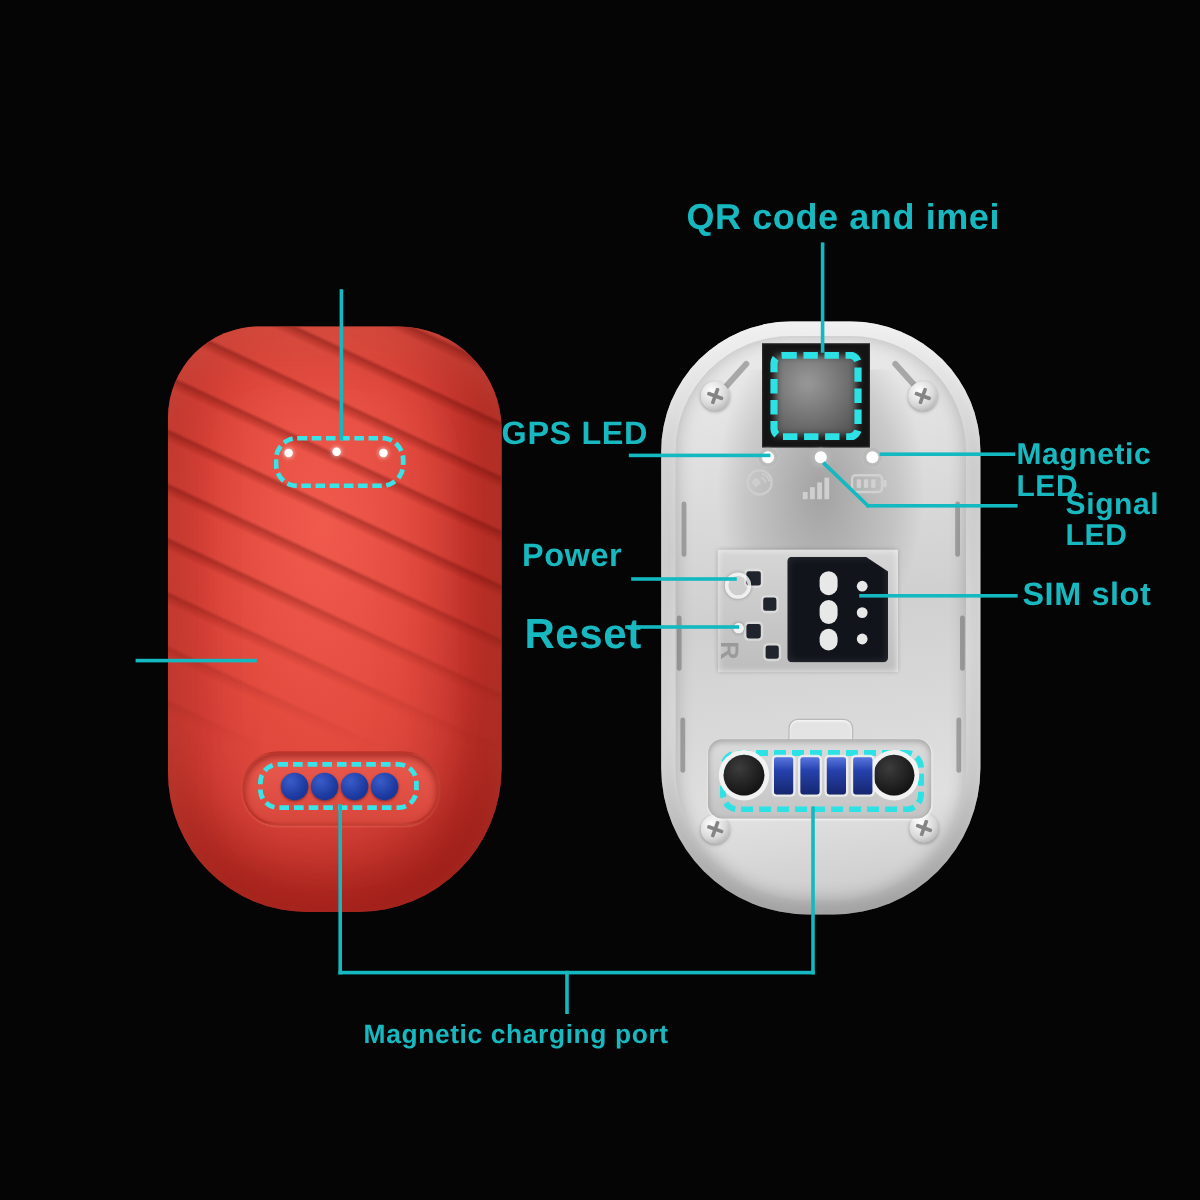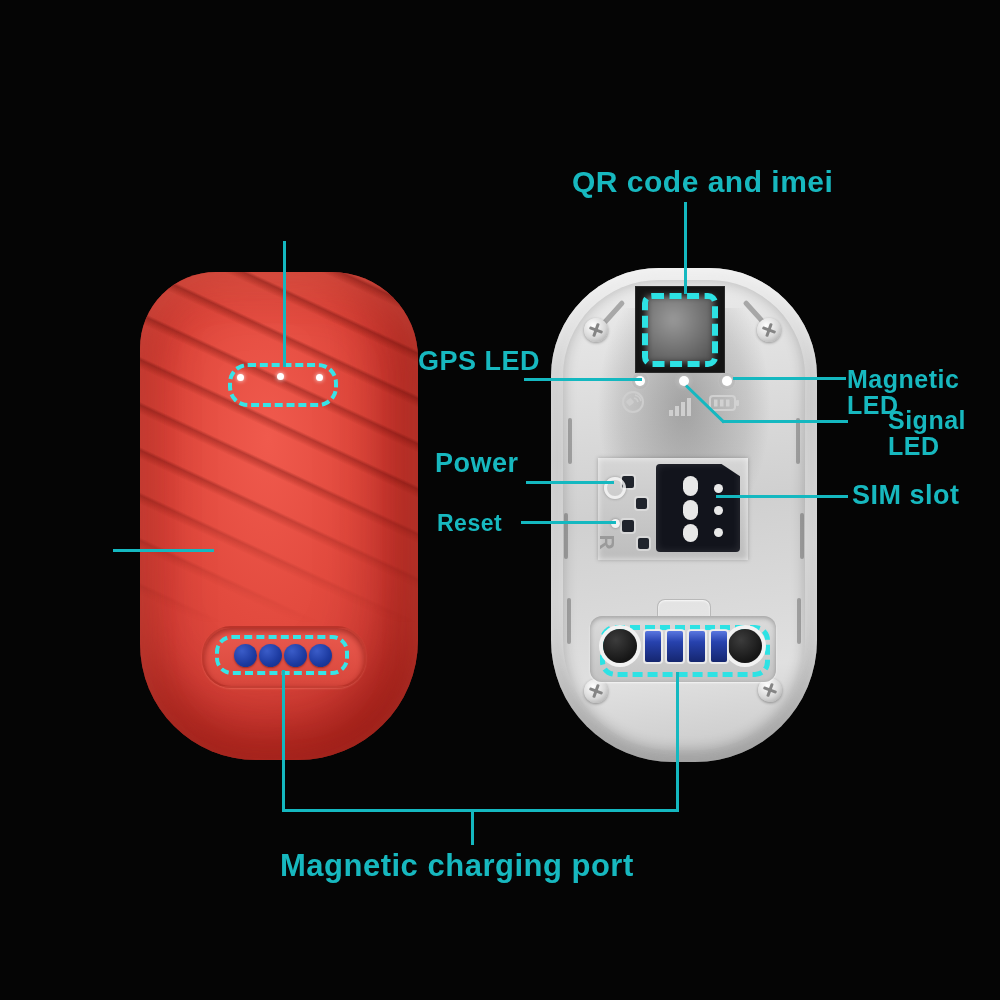--- a/index.html
+++ b/index.html
@@ -269,17 +269,17 @@
   <div class="line v" style="left:282px;top:670px;height:142px;"></div>
   <div class="line v" style="left:676px;top:672px;height:140px;"></div>
   <div class="line h" style="left:282px;top:809px;width:397px;"></div>
   <div class="line v" style="left:471px;top:809px;height:36px;"></div>
 
   <div class="lbl" style="left:572px;top:166px;font-size:30px;">QR code and imei</div>
   <div class="lbl" style="left:418px;top:347px;font-size:27px;">GPS LED</div>
   <div class="lbl" style="left:847px;top:366px;font-size:25px;">Magnetic LED</div>
   <div class="lbl" style="left:888px;top:407px;font-size:25px;">Signal LED</div>
   <div class="lbl" style="left:435px;top:449px;font-size:27px;">Power</div>
-  <div class="lbl" style="left:437px;top:511px;font-size:23px;">Reset</div>
+  <div class="lbl" style="left:437px;top:511px;font-size:35px;">Reset</div>
   <div class="lbl" style="left:852px;top:481px;font-size:27px;">SIM slot</div>
-  <div class="lbl" style="left:280px;top:850px;font-size:31px;">Magnetic charging port</div>
+  <div class="lbl" style="left:303px;top:850px;font-size:22px;">Magnetic charging port</div>
 
 </div>
 
 </body></html>

